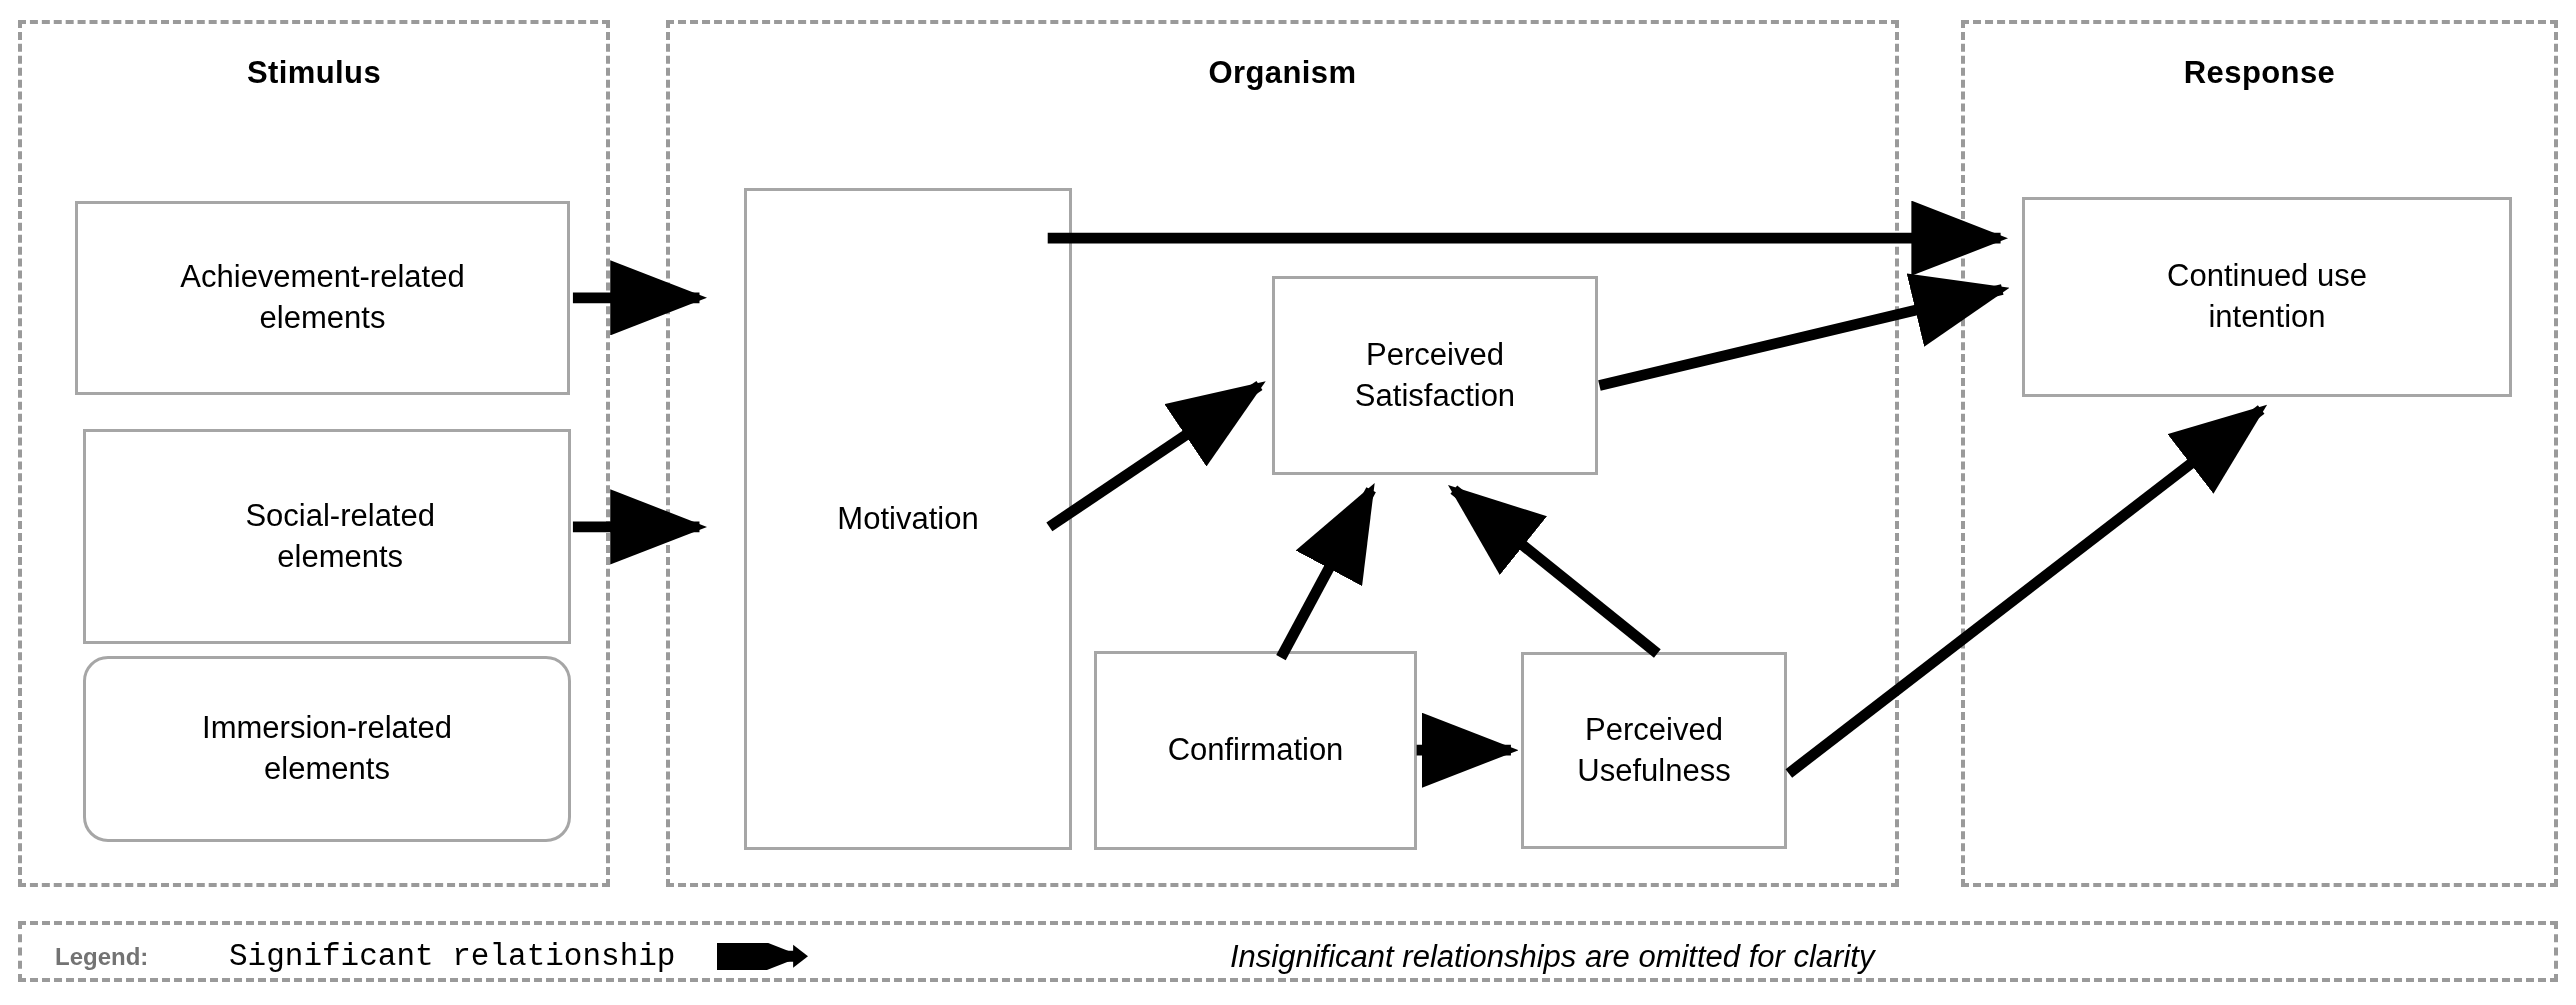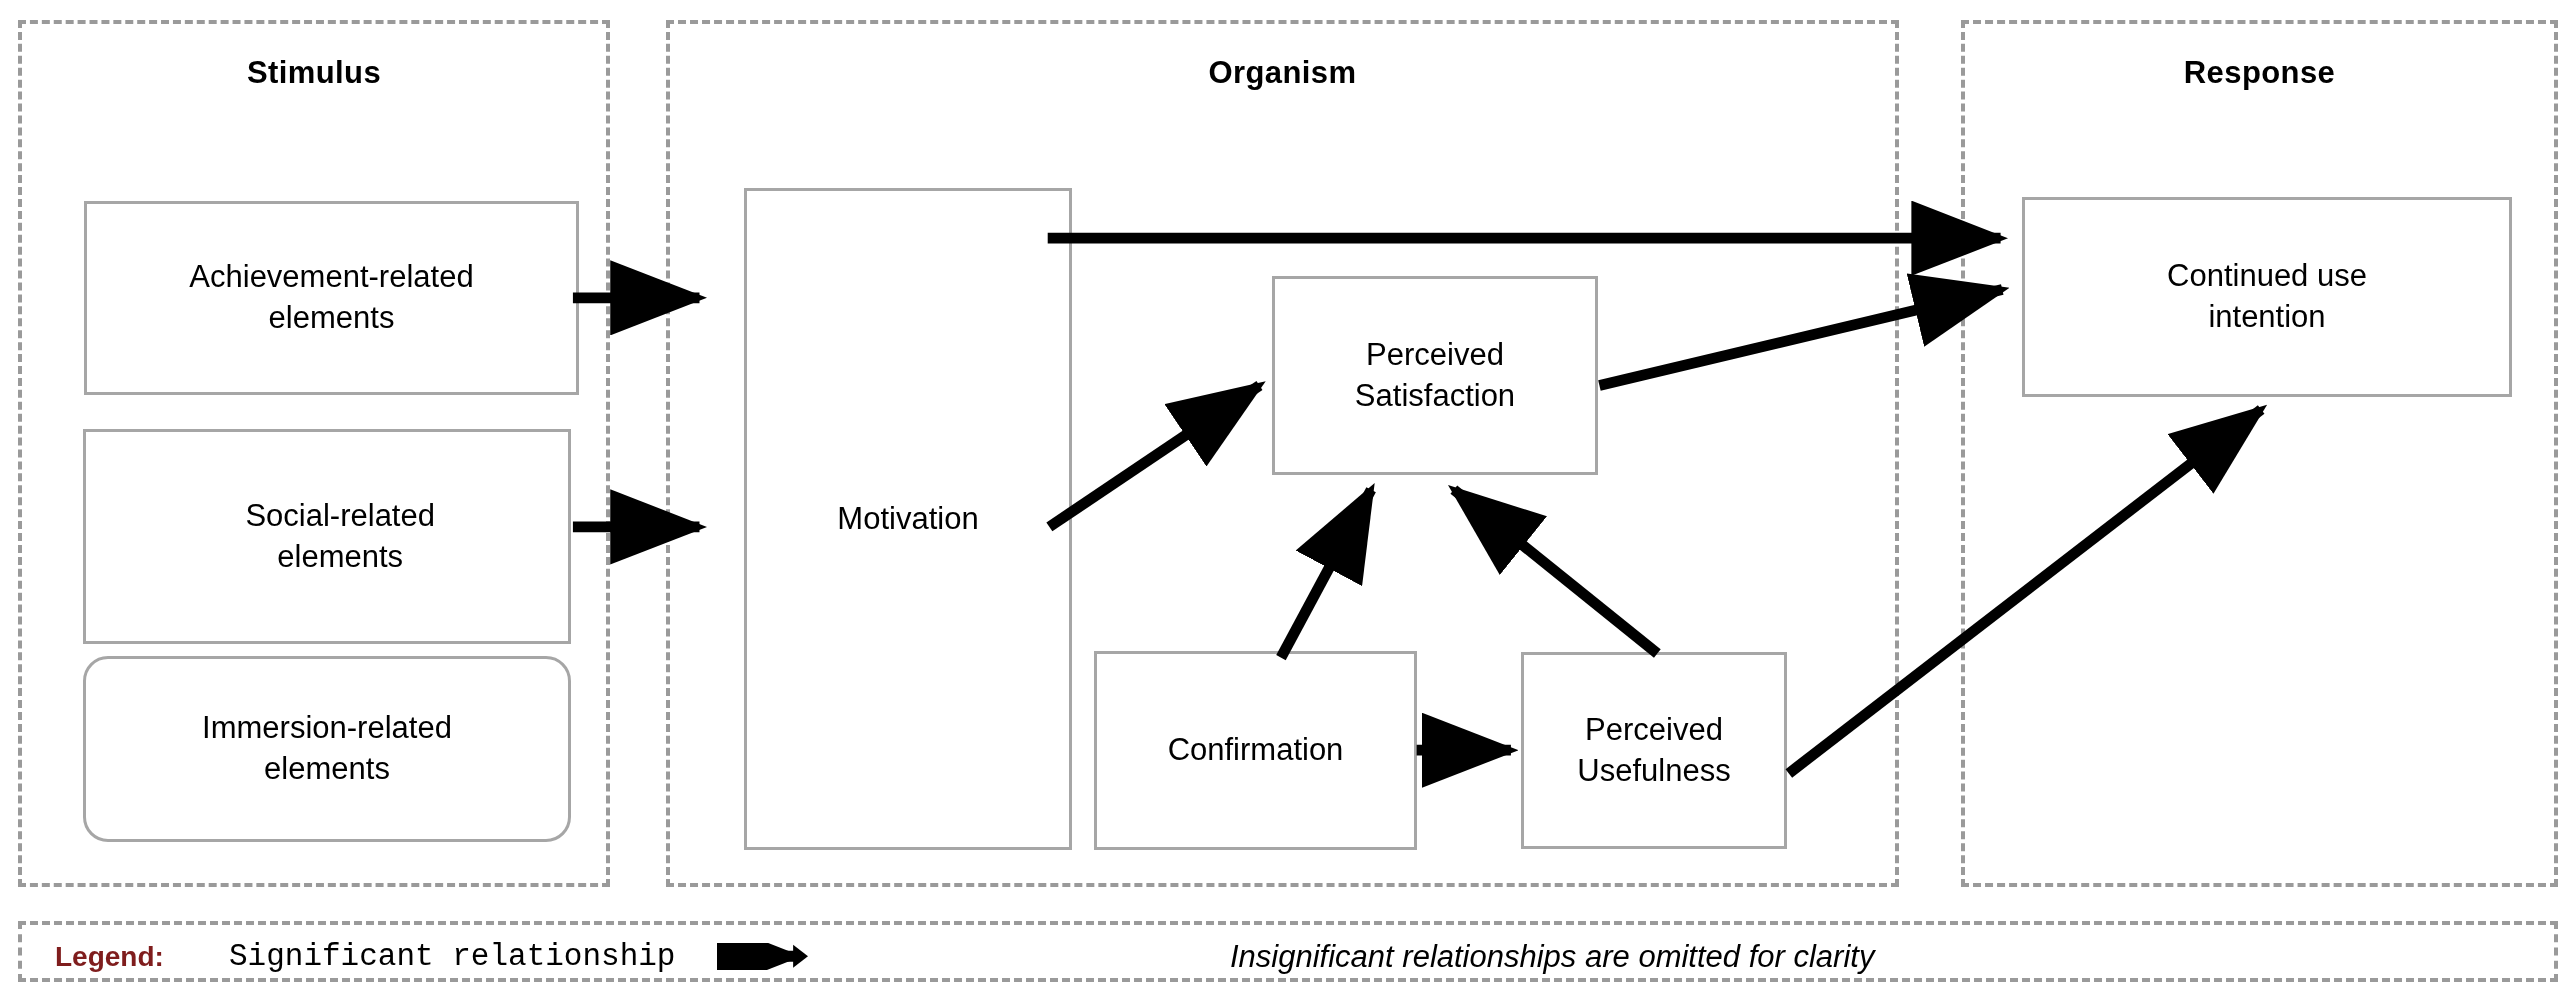--- a/index.html
+++ b/index.html
@@ -73,22 +73,22 @@
     width: 2540px;
     height: 61px;
     border: 4.1px dashed #9a9a9a;
     box-sizing: border-box;
   }
   #legend-label {
     position: absolute;
     left: 33px;
     top: 6.6px;
     font-weight: bold;
-    font-size: 28px;
-    color: #7f1d1d;
+    font-size: 24px;
+    color: #737373;
     line-height: 50px;
   }
   #legend-sig-text {
     position: absolute;
     left: 207px;
     top: 6.6px;
     font-size: 31px;
     color: #000;
     line-height: 50px;
     font-family: Liberation Mono, monospace;
@@ -120,21 +120,21 @@
   </div>
 
   <div class="panel" style="left:666px; top:20px; width:1233px; height:867px;">
     <div class="panel-title" style="top:31px;">Organism</div>
   </div>
 
   <div class="panel" style="left:1961px; top:20px; width:597px; height:867px;">
     <div class="panel-title" style="top:31px;text-align:center;">Response</div>
   </div>
 
-  <div class="node" style="left:84px; top:201px; width:495px; height:194px;">
+  <div class="node" style="left:75px; top:201px; width:495px; height:194px;">
     <div>
       <span>Achievement-related</span>
       <span>elements</span>
     </div>
   </div>
 
   <div class="node" style="left:83px; top:429px; width:488px; height:215px;padding-left:33px;">
     <div>
       <span>Social-related</span>
       <span>elements</span>

